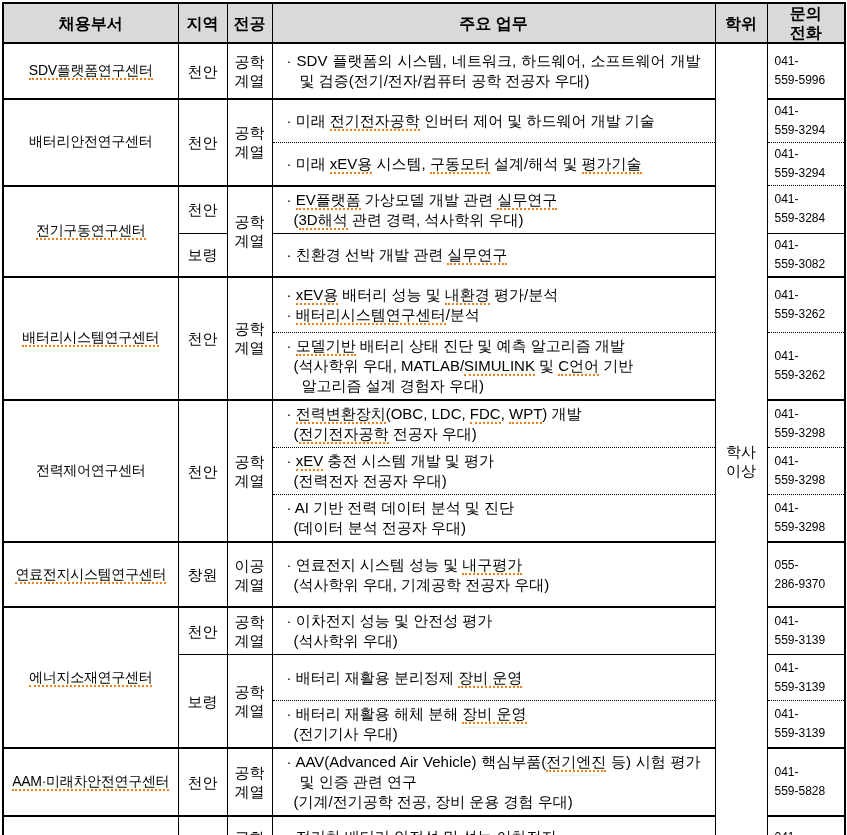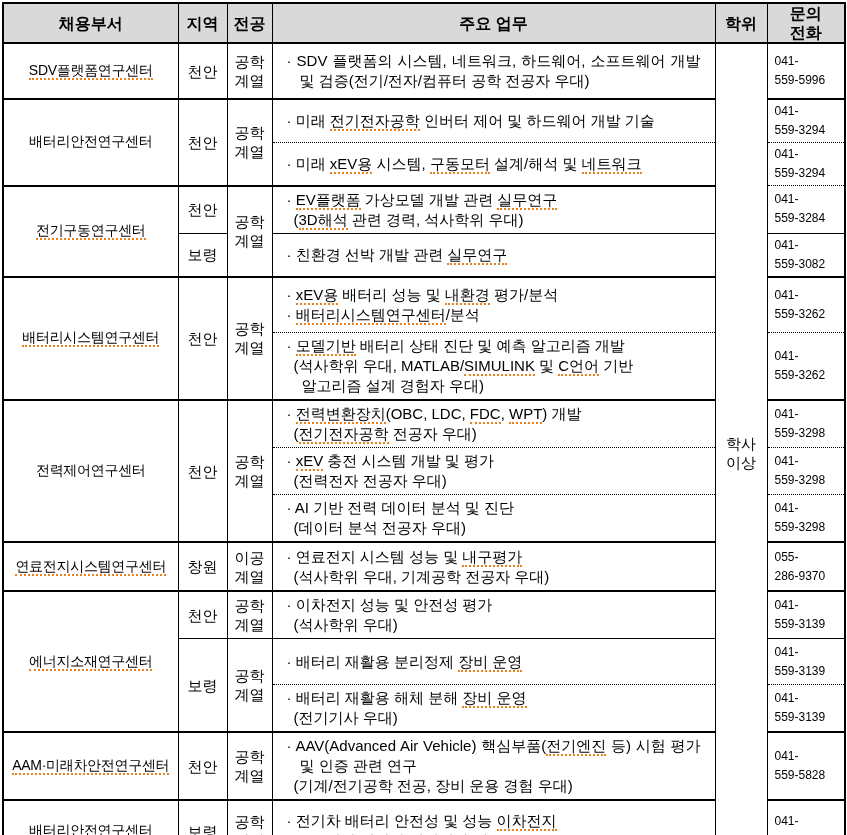--- a/index.html
+++ b/index.html
@@ -78,21 +78,21 @@
           <td class="c-center bt-group" rowspan="2">배터리안전연구센터</td>
           <td class="c-region bt-group" rowspan="2">천안</td>
           <td class="c-major bt-group" rowspan="2">공학계열</td>
           <td class="c-duty bt-group">
             <div class="dl b">· 미래 <span class="sq">전기전자공학</span> 인버터 제어 및 하드웨어 개발 기술</div>
           </td>
           <td class="c-phone bt-group">041-<br>559-3294</td>
         </tr>
         <tr style="height:43px">
           <td class="c-duty bt-dotted">
-            <div class="dl b">· 미래 <span class="sq">xEV용</span> 시스템, <span class="sq">구동모터</span> 설계/해석 및 <span class="sq">네트워크</span></div>
+            <div class="dl b">· 미래 <span class="sq">xEV용</span> 시스템, <span class="sq">구동모터</span> 설계/해석 및 <span class="sq">평가기술</span></div>
           </td>
           <td class="c-phone bt-dotted">041-<br>559-3294</td>
         </tr>
         <tr style="height:47px">
           <td class="c-center bt-group" rowspan="2"><span class="sq">전기구동연구센터</span></td>
           <td class="c-region bt-group" rowspan="1">천안</td>
           <td class="c-major bt-group" rowspan="2">공학계열</td>
           <td class="c-duty bt-group">
             <div class="dl b">· <span class="sq">EV플랫폼</span> 가상모델 개발 관련 <span class="sq">실무연구</span></div>
             <div class="dl  i1">(<span class="sq">3D해석</span> 관련 경력, 석사학위 우대)</div>
@@ -141,21 +141,21 @@
           </td>
           <td class="c-phone bt-dotted">041-<br>559-3298</td>
         </tr>
         <tr style="height:45px">
           <td class="c-duty bt-dotted">
             <div class="dl b">· AI 기반 전력 데이터 분석 및 진단</div>
             <div class="dl  i1">(데이터 분석 전공자 우대)</div>
           </td>
           <td class="c-phone bt-dotted">041-<br>559-3298</td>
         </tr>
-        <tr style="height:49px">
+        <tr style="height:65px">
           <td class="c-center bt-group" rowspan="1"><span class="sq">연료전지시스템연구센터</span></td>
           <td class="c-region bt-group" rowspan="1">창원</td>
           <td class="c-major bt-group" rowspan="1">이공계열</td>
           <td class="c-duty bt-group">
             <div class="dl b">· 연료전지 시스템 성능 및 <span class="sq">내구평가</span></div>
             <div class="dl  i1">(석사학위 우대, 기계공학 전공자 우대)</div>
           </td>
           <td class="c-phone bt-group">055-<br>286-9370</td>
         </tr>
         <tr style="height:46px">

